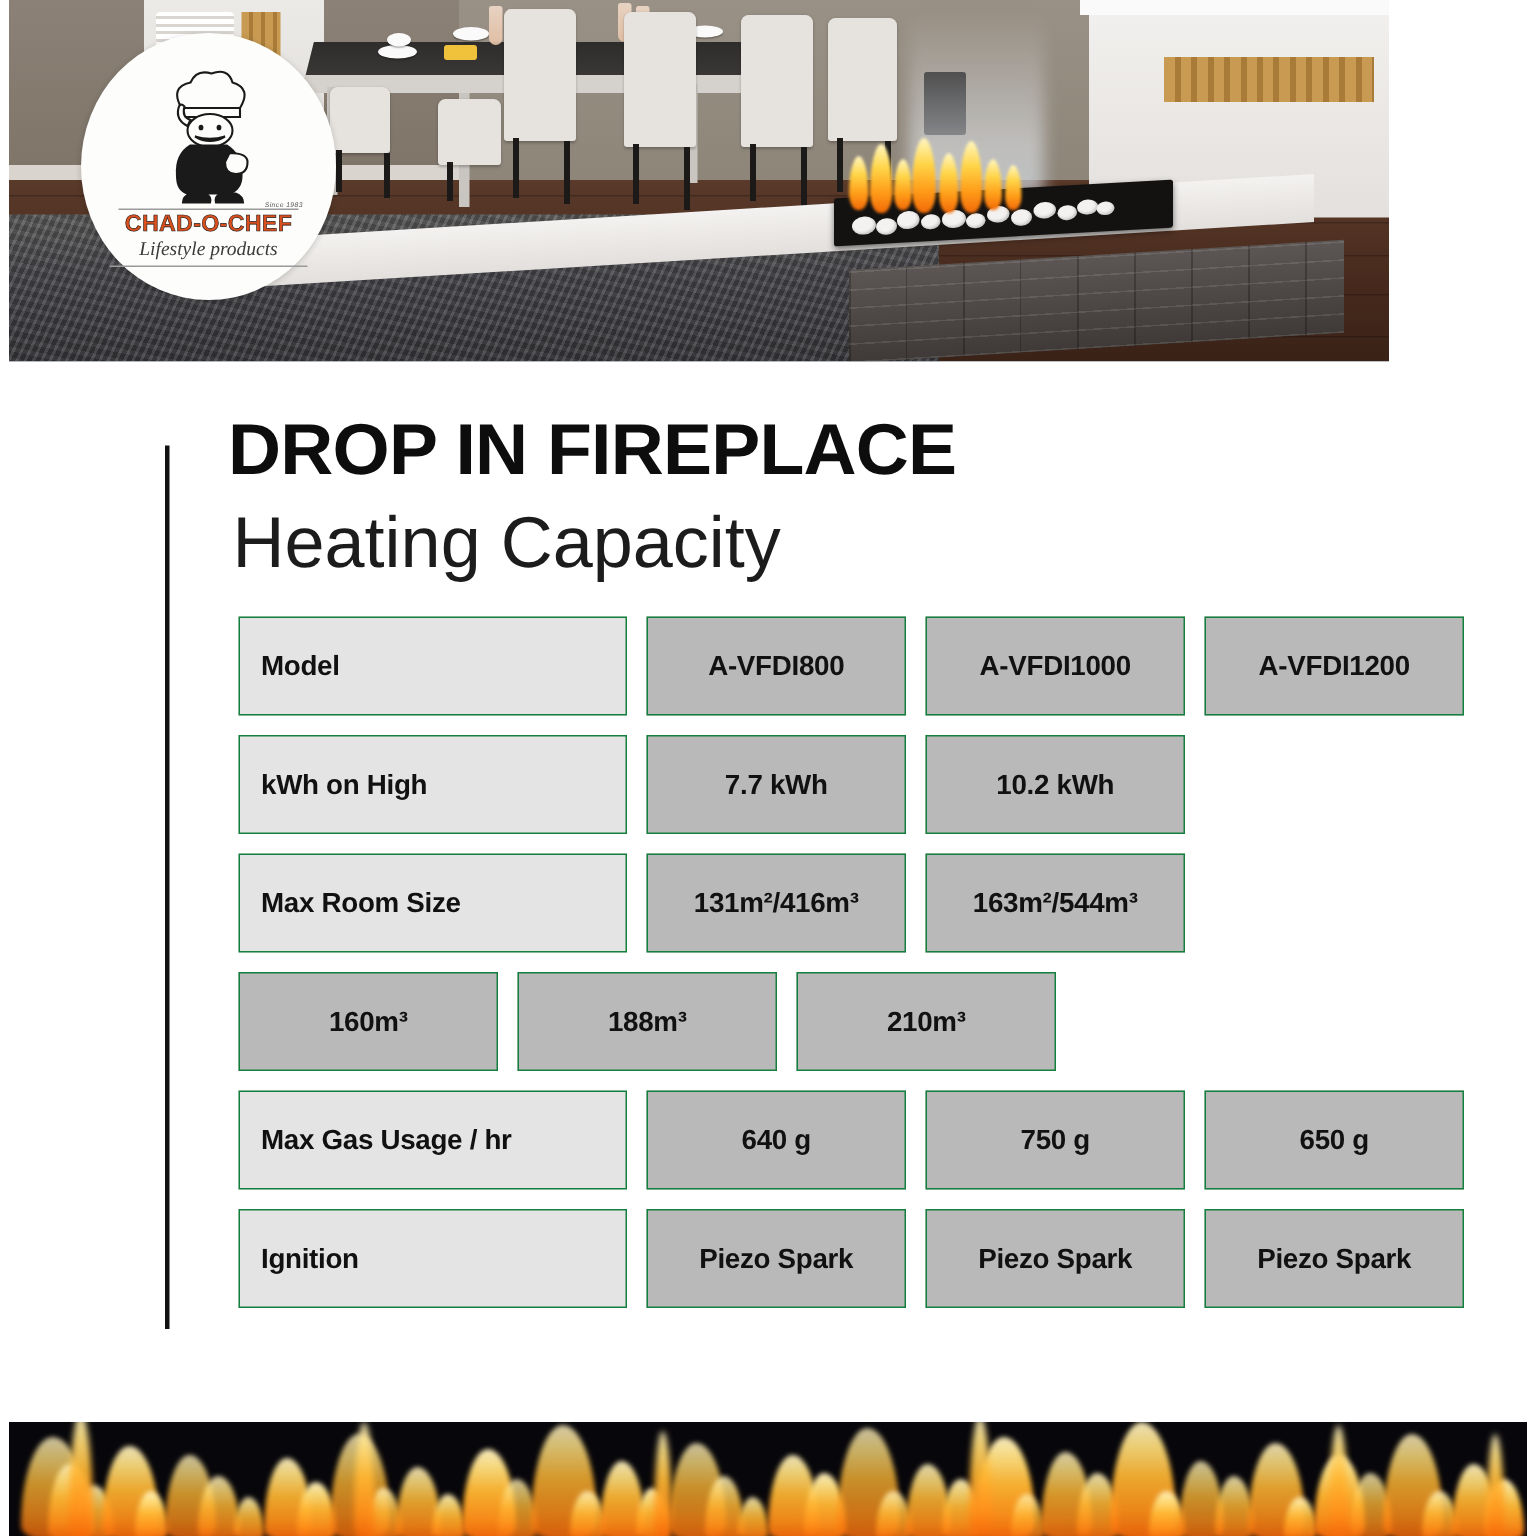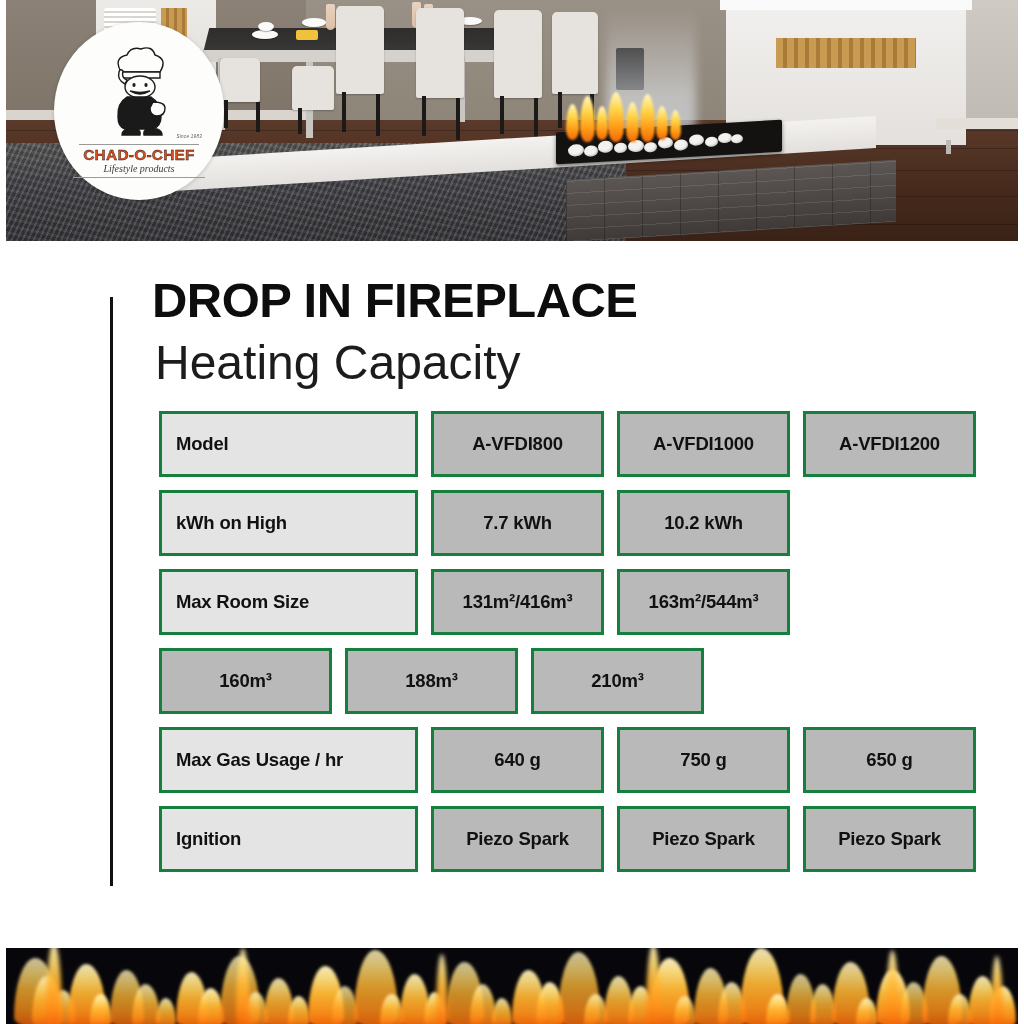--- a/index.html
+++ b/index.html
@@ -6,21 +6,21 @@
   html, body {
     width:1024px; height:1024px;
     background:#ffffff;
     font-family:"Liberation Sans", sans-serif;
     overflow:hidden;
   }
   .page { position:relative; width:1024px; height:1024px; background:#fff; }
 
   
   .hero {
-    position:absolute; left:6px; top:0px; width:1012px; height:241px;
+    position:absolute; left:6px; top:0px; width:920px; height:241px;
     overflow:hidden; background:#0c4a6e;
   }
   .hero-scene { position:absolute; inset:0; }
   
   .wall-left { position:absolute; left:0; top:0; width:300px; height:120px;
     background:linear-gradient(180deg,#8b8176 0%,#7e7468 100%); }
   .wall-mid { position:absolute; left:300px; top:0; width:420px; height:135px;
     background:linear-gradient(180deg,#9a9186 0%,#8d8478 100%); }
   .wall-right { position:absolute; left:720px; top:0; width:292px; height:140px;
     background:linear-gradient(180deg,#cfcac4 0%,#bdb8b1 100%); }
@@ -100,21 +100,21 @@
     box-shadow:0 1px 4px rgba(0,0,0,.18);
     display:flex; flex-direction:column; align-items:center; justify-content:flex-end;
     padding-bottom:22px;
   }
   .logo-mascot { position:absolute; left:50%; top:24px; transform:translateX(-50%); }
   .logo-since { position:absolute; right:22px; top:112px; font-size:4.5px;
     color:#555; font-style:italic; letter-spacing:.3px; }
   .logo-rule { width:120px; height:1px; background:#9a9a9a; margin:0 0 2px 0; }
   .logo-word { font-size:15.5px; font-weight:bold; color:#d94f1e; letter-spacing:.2px;
     -webkit-text-stroke:.4px #1a1a1a; line-height:1; }
-  .logo-sub { font-size:10px; color:#3a3a3a; font-style:italic;
+  .logo-sub { font-size:13px; color:#3a3a3a; font-style:italic;
     font-family:"Liberation Serif", serif; margin-top:1px; }
   .logo-rule2 { width:132px; height:1px; background:#9a9a9a; margin-top:3px; }
 
   
   .mid { position:absolute; left:0; top:241px; width:1024px; height:707px; background:#fff; }
 
   .vrule { position:absolute; left:110px; top:297px; width:3px; height:589px; background:#111; }
 
   .title {
     position:absolute; left:152px; top:277px;
@@ -126,21 +126,21 @@
     position:absolute; left:155px; top:337px;
     font-size:48px; font-weight:400; color:#1c1c1c; line-height:1.1;
     white-space:nowrap;
   }
 
   
   .spec-table { position:absolute; left:159px; top:411px; width:818px; }
   .row { display:flex; margin-bottom:13px; height:66px; }
   .cell {
     display:flex; flex-direction:column; align-items:flex-start; justify-content:center;
-    border:3px solid #15803d;
+    border:1px solid #15803d;
   }
   .cell.label {
     width:259px; background:#e4e4e4; padding-left:14px; margin-right:13px;
     align-items:flex-start;
   }
   .cell.value {
     width:173px; background:#b9b9b9; margin-right:13px;
     align-items:center; justify-content:center;
   }
   .cell.value:last-child { margin-right:0; }

